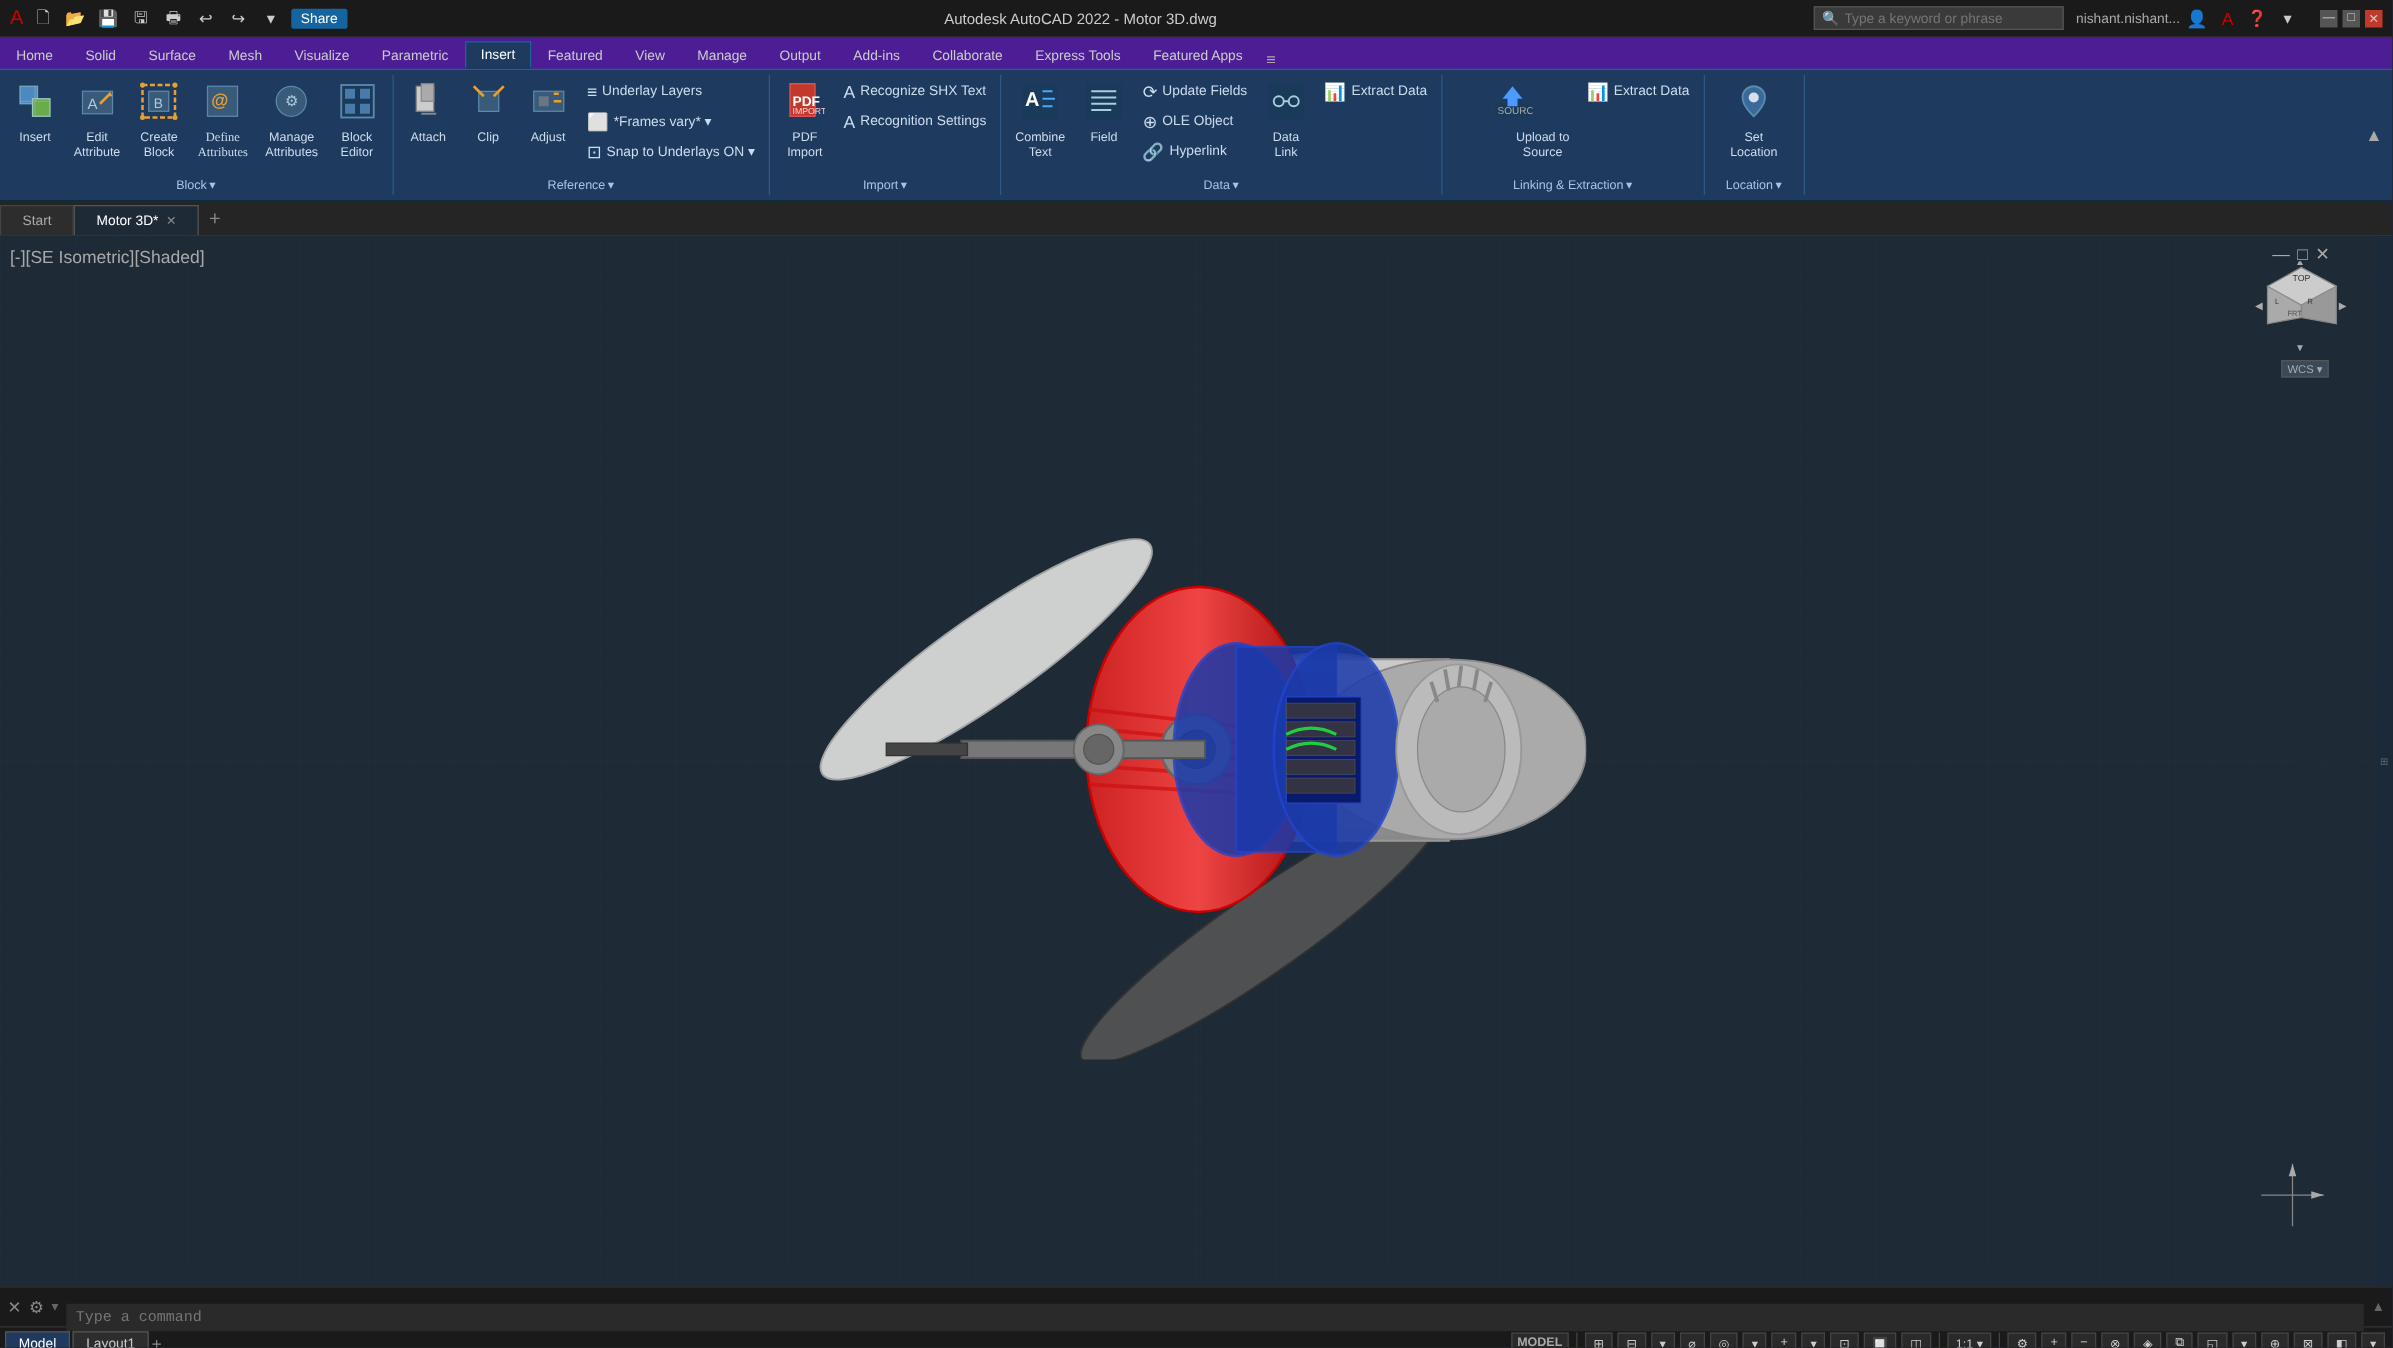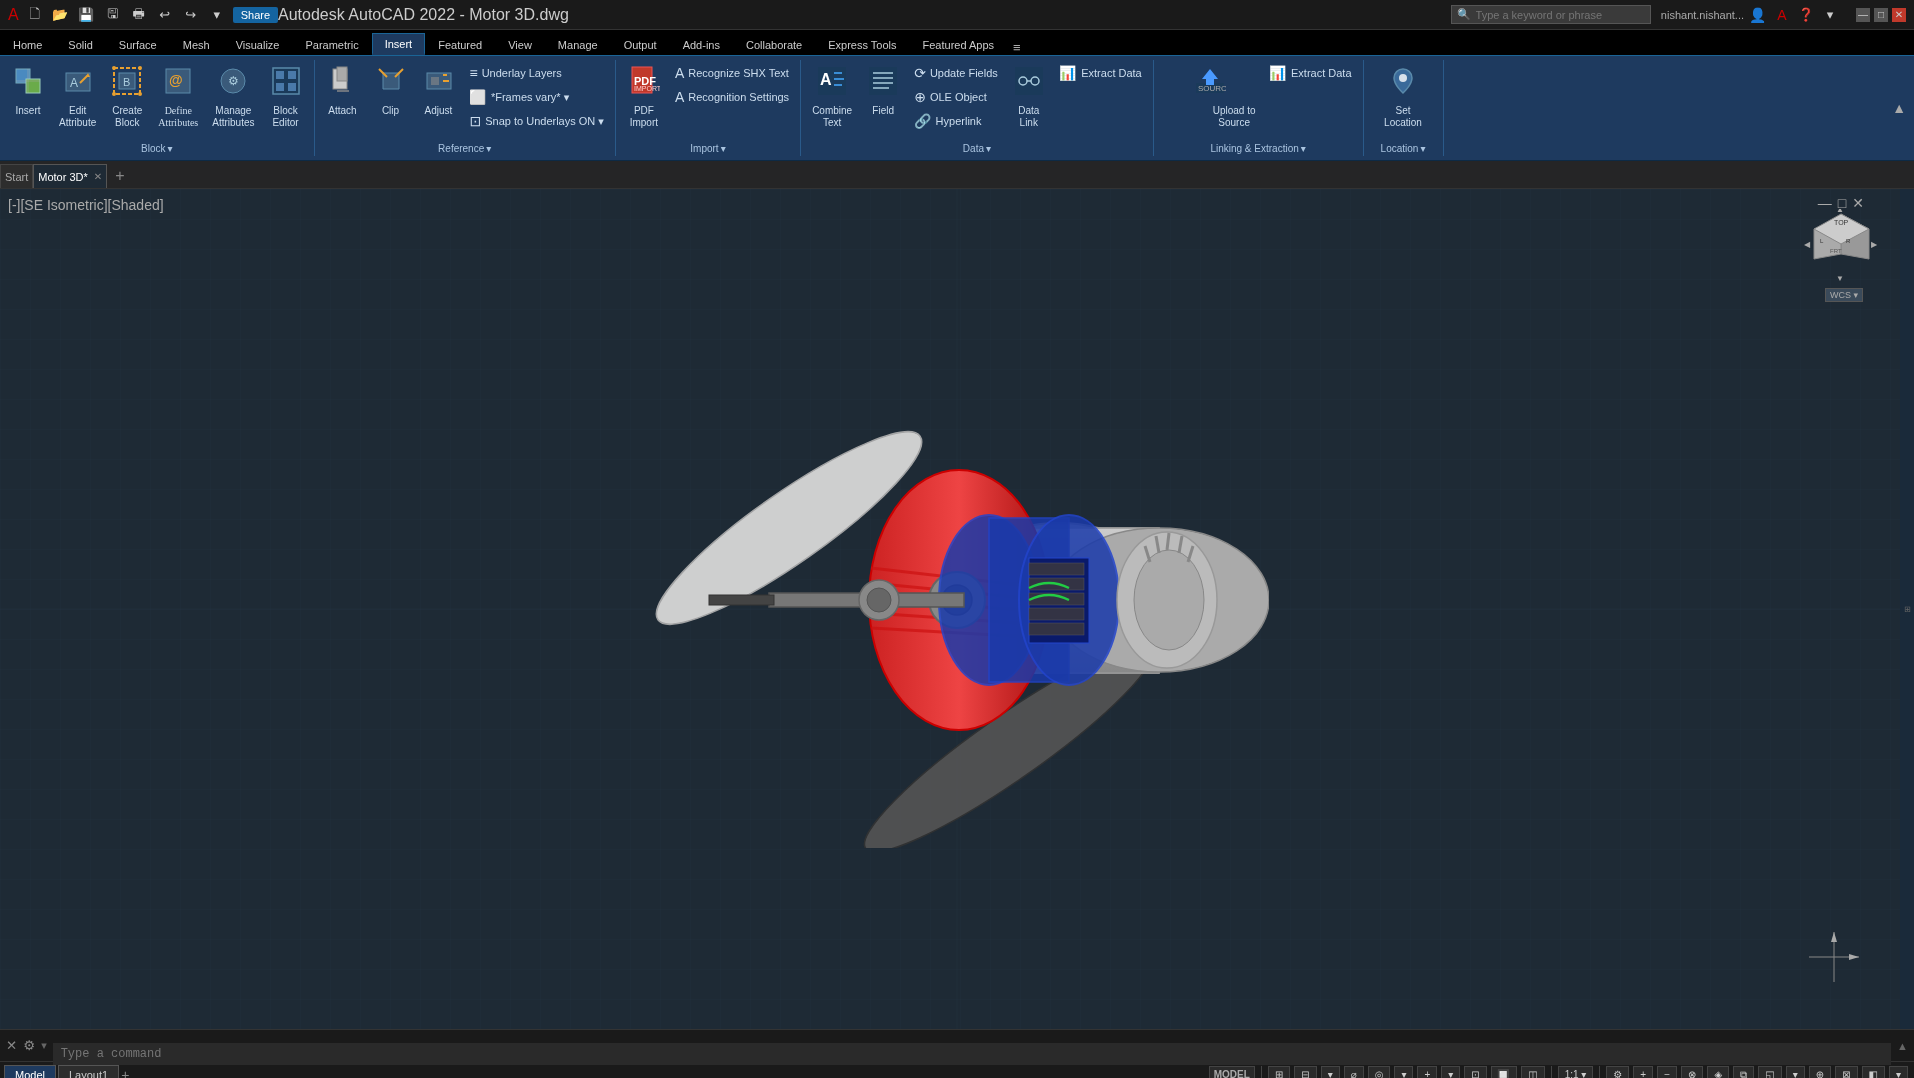--- a/index.html
+++ b/index.html
@@ -9,21 +9,21 @@
     #titlebar {
       height: 30px;
       background: #1a1a1a;
       display: flex;
       align-items: center;
       justify-content: space-between;
       padding: 0 8px;
       border-bottom: 1px solid #333;
     }
     #titlebar .left { display: flex; align-items: center; gap: 6px; }
-    #titlebar .center { flex: 1; text-align: left; font-size: 16px; color: #ccc; }
+    #titlebar .center { flex: 1; text-align: center; font-size: 12px; color: #ccc; }
     #titlebar .right { display: flex; align-items: center; gap: 4px; }
     .title-btn { width: 14px; height: 14px; background: #555; border: none; cursor: pointer; color: #ccc; font-size: 10px; display: flex; align-items: center; justify-content: center; }
     .title-close { background: #c0392b; }
     .qa-btn { width: 20px; height: 20px; background: transparent; border: none; cursor: pointer; color: #ccc; font-size: 13px; display: flex; align-items: center; justify-content: center; }
     .share-btn { background: #1464a0; color: #fff; padding: 2px 8px; border: none; cursor: pointer; font-size: 11px; border-radius: 2px; }
     .search-box {
       background: #3a3a3a;
       border: 1px solid #555;
       color: #aaa;
       padding: 2px 6px;
@@ -31,21 +31,21 @@
       width: 200px;
       display: flex;
       align-items: center;
       gap: 4px;
     }
     .search-box input { background: transparent; border: none; outline: none; color: #aaa; font-size: 11px; width: 160px; }
 
     
     #ribbon-tabs {
       height: 26px;
-      background: #000000;
+      background: #4c1d95;
       display: flex;
       align-items: flex-end;
       padding-left: 0;
       border-bottom: 1px solid #1a6496;
     }
     .ribbon-tab {
       padding: 4px 12px;
       font-size: 11px;
       color: #ccc;
       cursor: pointer;
@@ -110,21 +110,21 @@
     
     #doc-tabs {
       height: 28px;
       background: #252526;
       display: flex;
       align-items: flex-end;
       padding-left: 0;
       border-bottom: 1px solid #333;
     }
     .doc-tab {
-      padding: 4px 4px;
+      padding: 4px 17px;
       font-size: 11px;
       color: #aaa;
       cursor: pointer;
       background: #2d2d2d;
       border: 1px solid #444;
       border-bottom: none;
       display: flex;
       align-items: center;
       gap: 6px;
       height: 24px;

